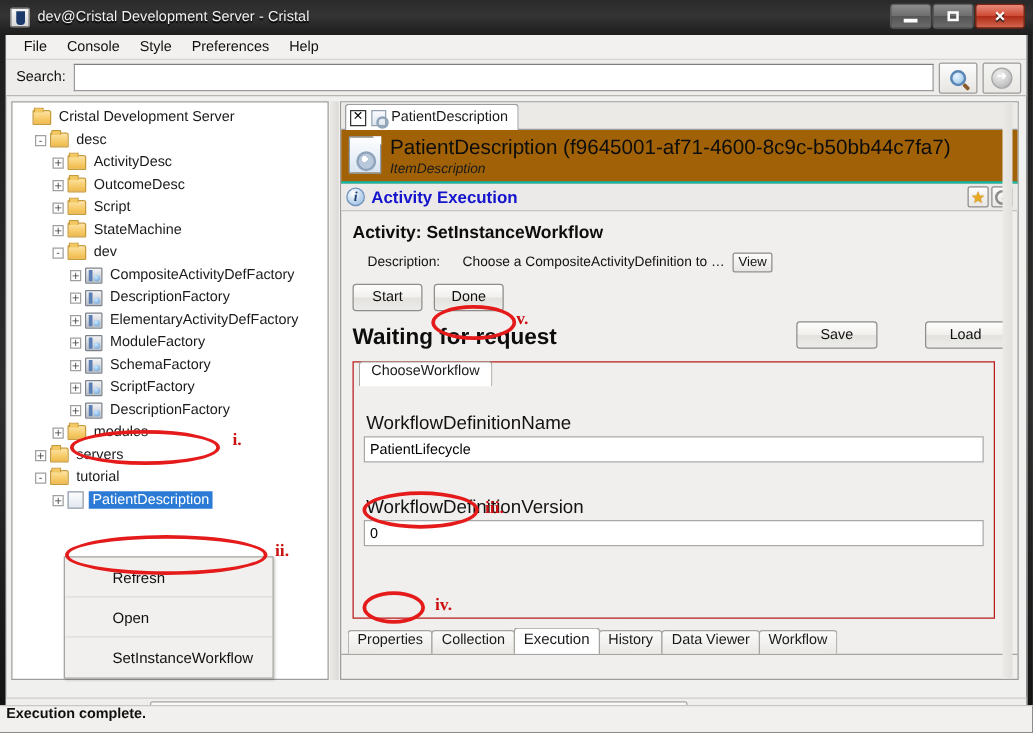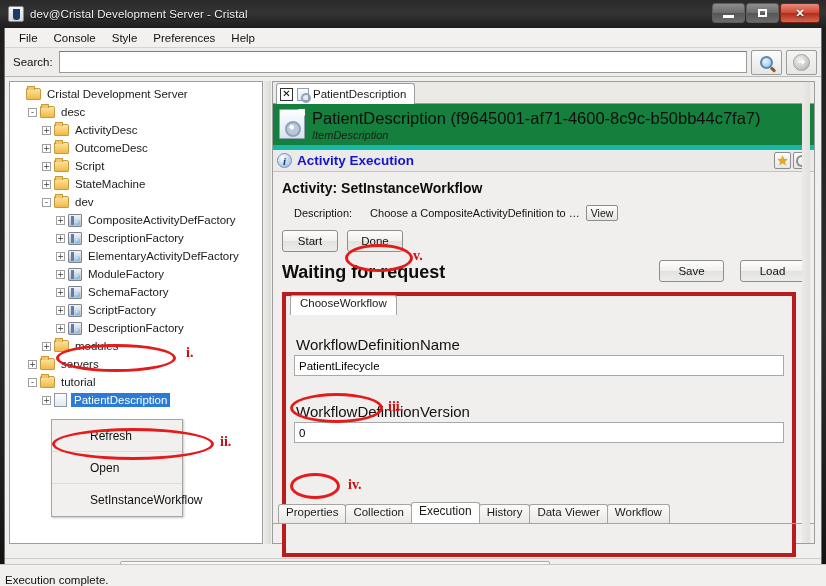--- a/index.html
+++ b/index.html
@@ -119,22 +119,22 @@
     background:linear-gradient(90deg,#eceae7,#dcdad6);
   }
   .right-pane {
     position:absolute; left:267px; top:4px; width:543px; height:463px;
     background:#f0efed; border:1px solid #9d9d9d;
   }
   
   .statusbar {
     position:absolute; left:0; bottom:0; width:100%; height:22px;
     background:#f1f0ee; border-top:1px solid #c9c7c3;
-    display:flex; align-items:flex-end; padding-left:5px;
-    font-size:11.5px; color:#101010;
+    display:flex; align-items:flex-start; padding-left:5px;
+    font-size:11.5px; color:#101010;font-weight:bold;
   }
 
   
   .tree { padding:3px 0 0 0; font-size:11.5px; color:#1a1a1a; position:relative; }
   .tnode { display:flex; align-items:center; height:18px; white-space:nowrap; }
   .tog {
     width:9px; height:9px; border:1px solid #a0a0a0; background:#fff;
     font-size:8px; line-height:7px; text-align:center; color:#3a3a3a;
     margin-right:3px; flex:0 0 auto; font-family:"DejaVu Sans", sans-serif;
   }
@@ -166,21 +166,21 @@
   .item-ico {
     width:13px; height:14px; margin-right:4px; flex:0 0 auto;
     background:linear-gradient(180deg,#fdfdfd,#e2e8f0);
     border:1px solid #8d98a8; position:relative;
   }
   .tlabel { padding:0 2px; }
   .tlabel.sel { background:#2b7bd6; color:#fff; padding:1px 3px; }
 
   
   .ctxmenu {
-    position:absolute; left:46px; top:342px; width:132px;
+    position:absolute; left:46px; top:368px; width:168px;
     background:#f1f0ee; border:1px solid #a6a4a0;
     box-shadow:1px 1px 2px rgba(0,0,0,.22);
     z-index:40;
   }
   .ctxitem {
     height:32px; display:flex; align-items:center;
     padding-left:38px; font-size:12px; color:#111;
     border-bottom:1px solid #dedcd8; cursor:default;
   }
   .ctxitem:last-child { border-bottom:none; }
@@ -204,22 +204,22 @@
   }
   .tab-ico {
     width:12px; height:13px; background:linear-gradient(180deg,#fbfcfd,#dde6ef);
     border:1px solid #93a1b2; position:relative;
   }
   .tab-ico:after{
     content:""; position:absolute; left:3px; top:4px; width:6px; height:6px;
     border-radius:50%; border:2px solid #8fa3bb;
   }
   .header-block {
-    background:#15803d; padding:5px 6px 4px 6px; display:flex; gap:7px;
-    align-items:flex-start; border-bottom:5px solid #14b8a6;
+    background:#a16207; padding:5px 6px 4px 6px; display:flex; gap:7px;
+    align-items:flex-start; border-bottom:2px solid #14b8a6;
   }
   .doc-bigico {
     width:26px; height:30px; flex:0 0 auto; position:relative;
     background:linear-gradient(180deg,#fdfefe 0%, #eaf1f8 55%, #d7e3ef 100%);
     border:1px solid #8fa0b3; border-radius:1px;
   }
   .doc-bigico:before{
     content:""; position:absolute; right:-1px; top:-1px;
     border-width:0 7px 7px 0; border-style:solid;
     border-color:transparent #ffffff transparent transparent;
@@ -278,26 +278,26 @@
   .btn {
     min-width:56px; height:22px; border:1px solid #8d8d8d; border-radius:3px;
     background:linear-gradient(180deg,#fdfdfd 0%, #f1f0ed 48%, #e3e2de 52%, #ececea 100%);
     font-size:11.5px; color:#111; cursor:pointer; padding:0 10px;
     font-family:"Liberation Sans", sans-serif;
   }
   .waitrow {
     display:flex; align-items:center; margin-top:10px; position:relative;
   }
   .waiting { font-size:18px; font-weight:bold; color:#0d0d0d; }
-  .saveload { position:absolute; right:0; top:-2px; display:flex; gap:16px; }
+  .saveload { position:absolute; right:0; top:-2px; display:flex; gap:38px; }
   .btn-wide { min-width:65px; }
 
   .inner-tabs {
-    margin-top:9px; width:514px; height:265px;
-    border:4px solid #b91c1c; background:#f0efed; position:relative;
+    margin-top:9px; width:514px; height:206px;
+    border:1px solid #b91c1c; background:#f0efed; position:relative;
   }
   .inner-tabstrip {
     position:absolute; left:4px; top:-1px; height:20px; display:flex; align-items:flex-end;
   }
   .inner-tab {
     height:20px; background:#fff; border:1px solid #a6a4a0; border-bottom:none;
     border-radius:3px 3px 0 0; font-size:11.5px; color:#1a1a1a;
     padding:1px 9px 0 9px;
   }
   .form-area {

